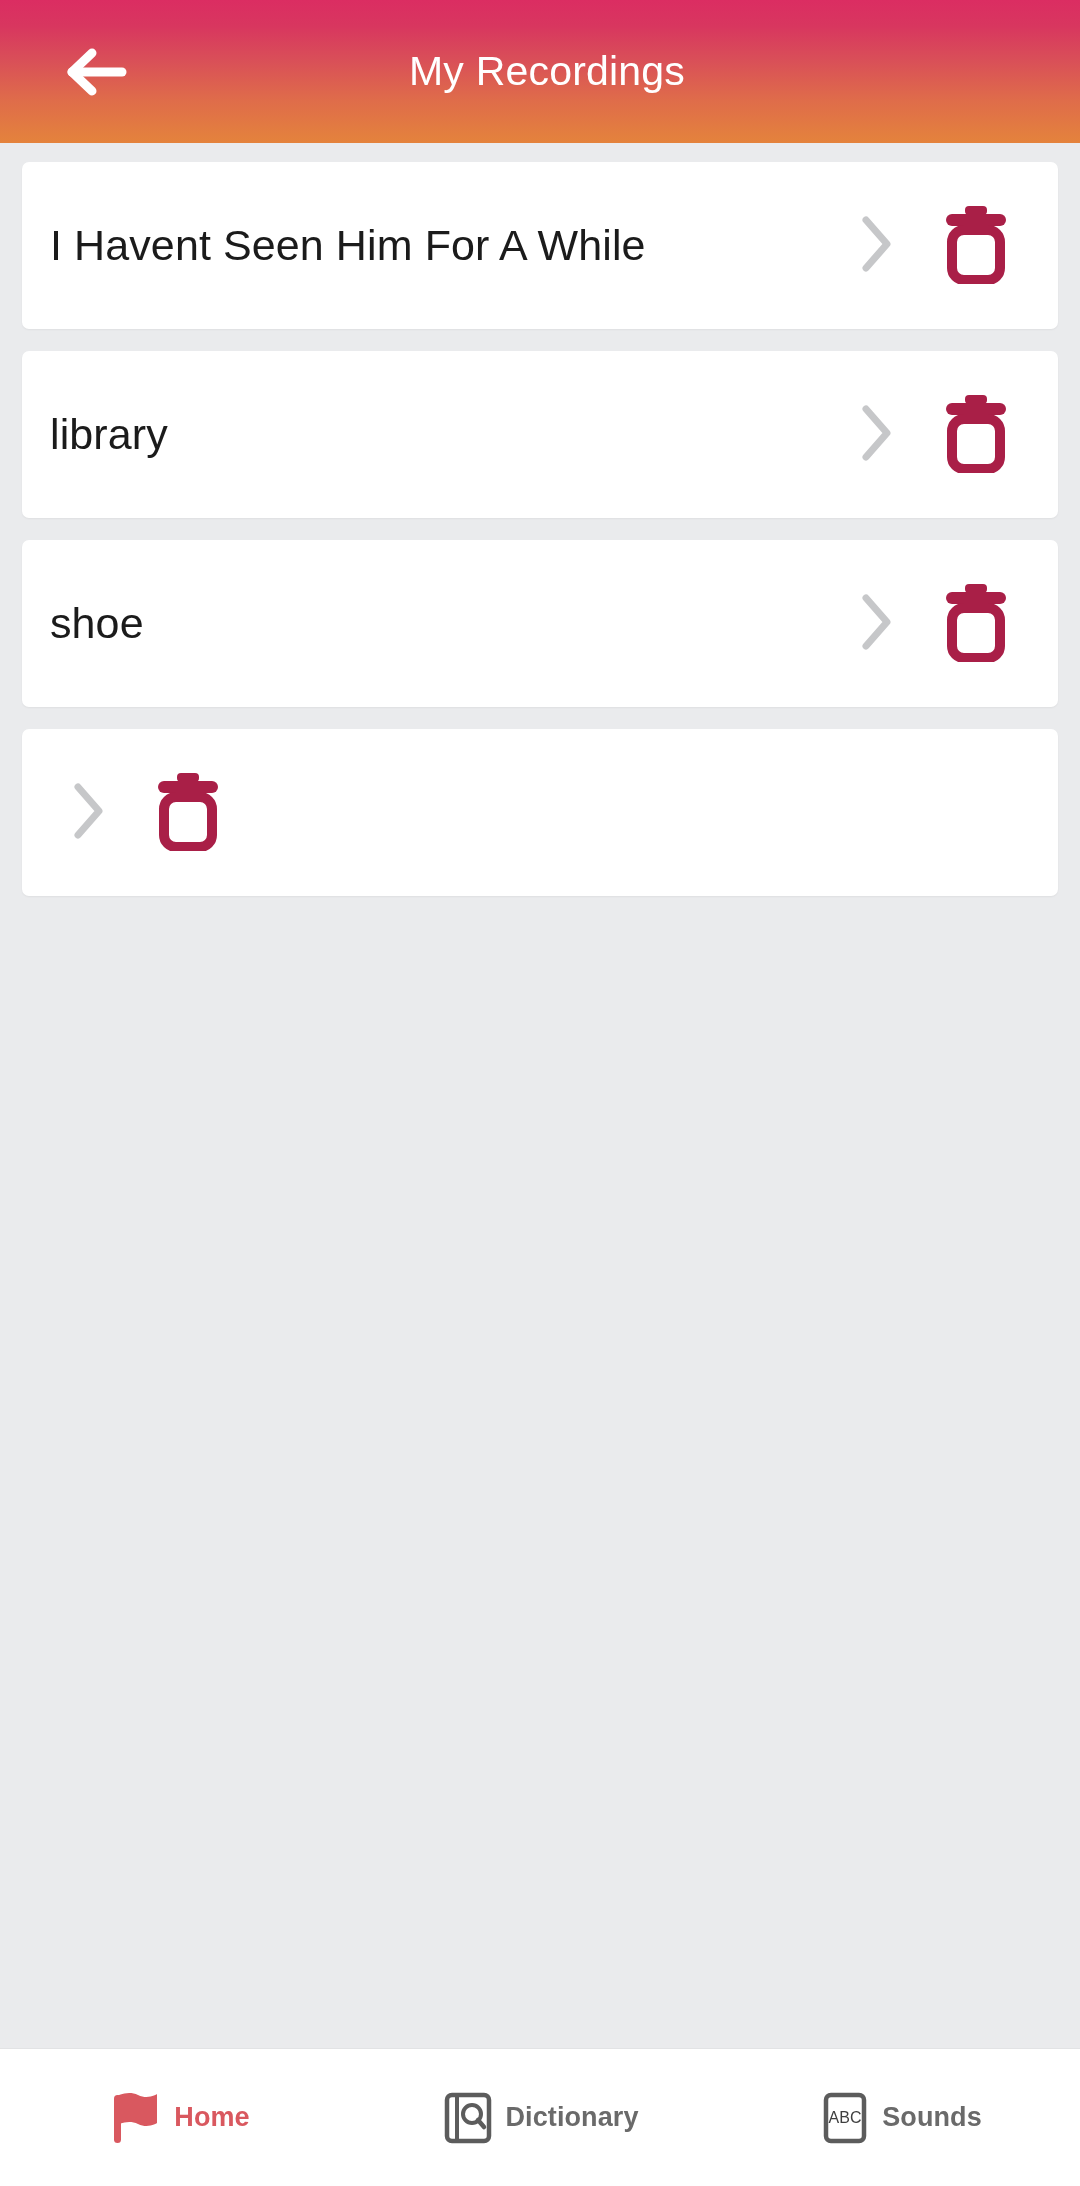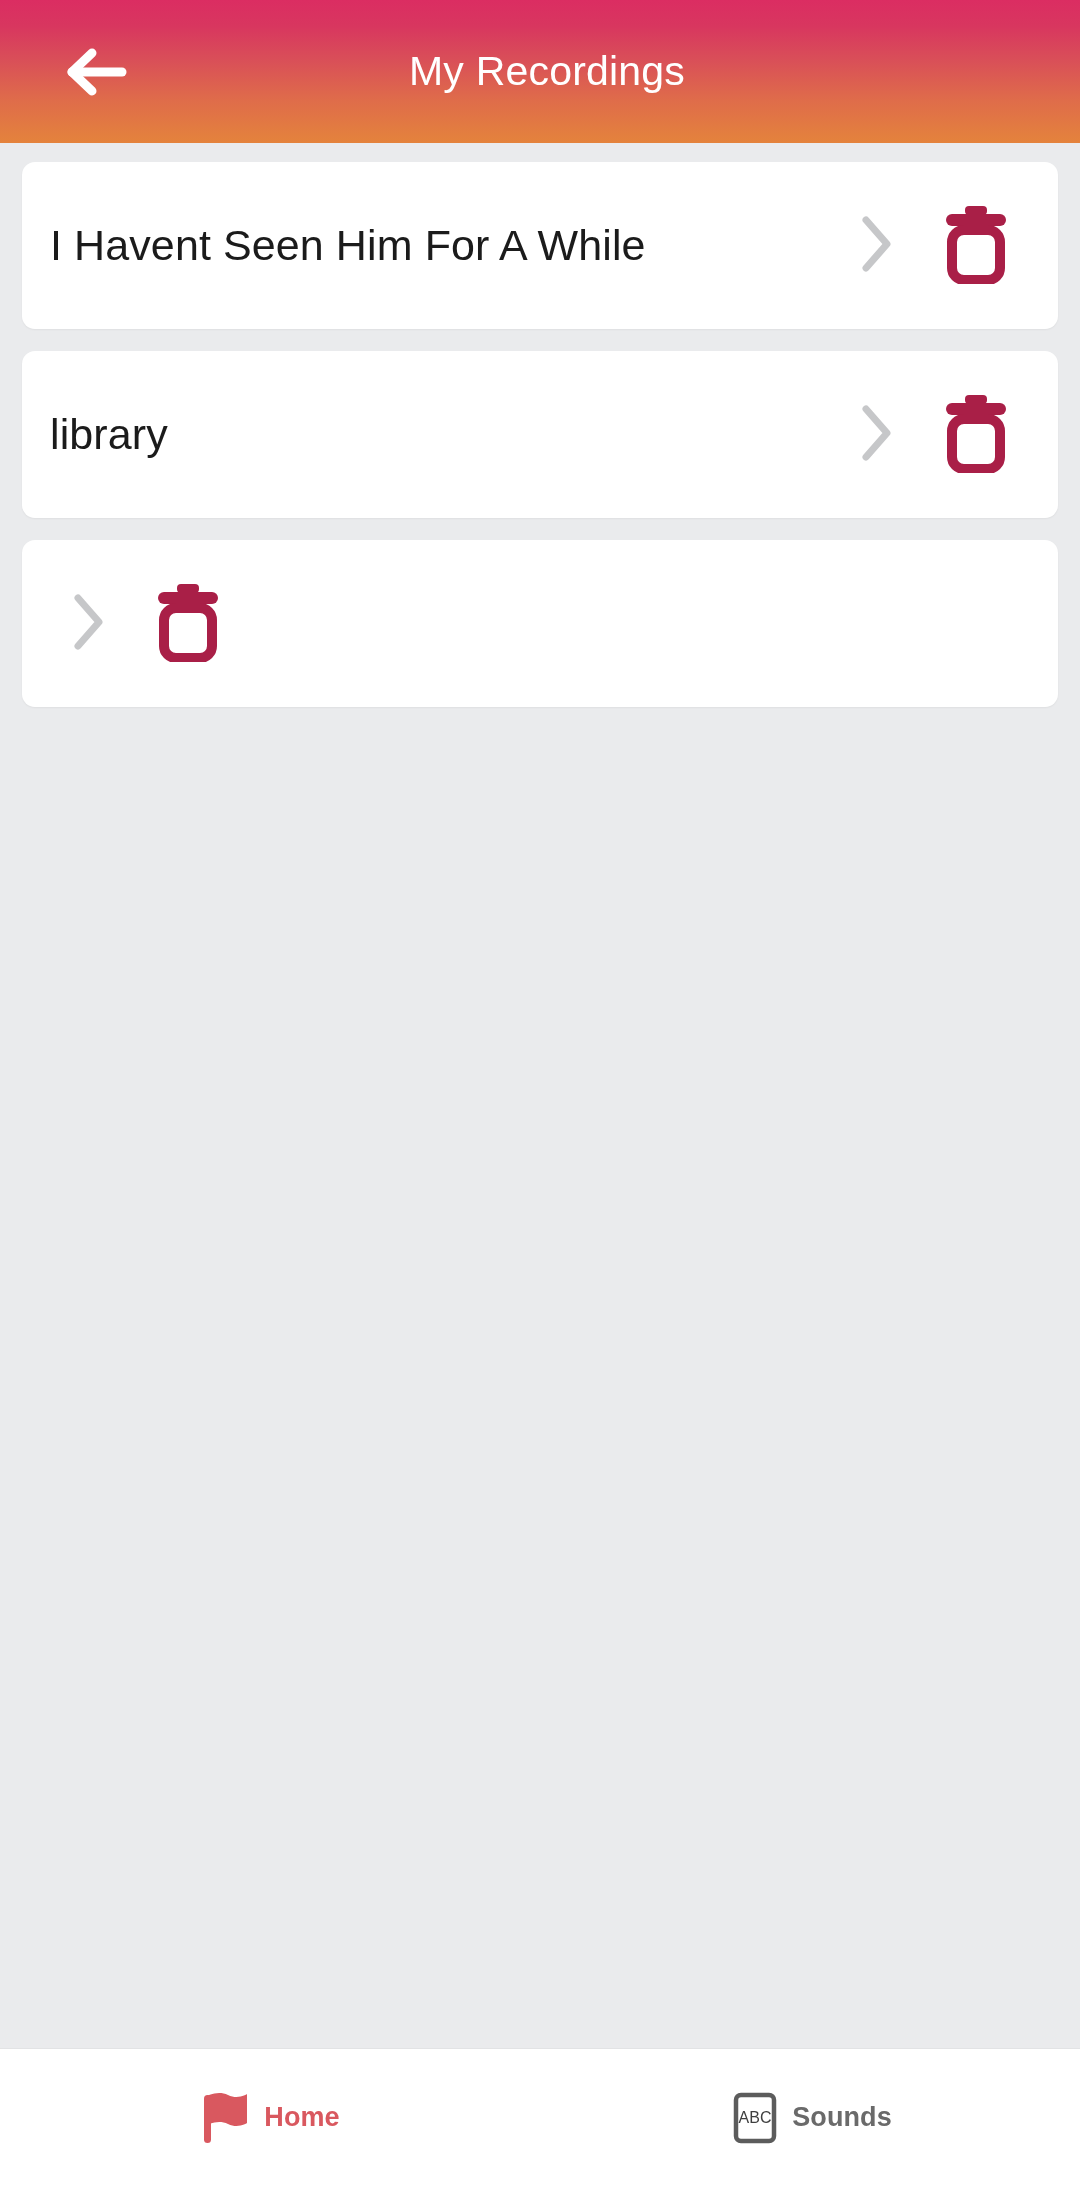--- a/index.html
+++ b/index.html
@@ -53,21 +53,21 @@
 
   
   .list-area {
     flex:1 1 auto;
     padding:19px 22px 0 22px;
     background:#eaebed;
     overflow:hidden;
   }
   .rec-card {
     background:#ffffff;
-    border-radius:13px;
+    border-radius:7px;
     height:167px;
     margin-bottom:22px;
     display:flex;
     align-items:center;
     padding:0 0 0 28px;
     box-shadow:0 1px 2px rgba(0,0,0,0.05);
     cursor:pointer;
   }
   .rec-title {
     flex:1 1 auto;
@@ -185,20 +185,39 @@
         <span>
           <svg width="74" height="80" viewBox="0 0 74 80">
             <rect x="26" y="2" width="22" height="9" rx="4" fill="#a91f47"></rect>
             <rect x="7" y="10" width="60" height="12" rx="6" fill="#a91f47"></rect>
             <rect x="13" y="26" width="48" height="50" rx="12" fill="none" stroke="#a91f47" stroke-width="10"></rect>
           </svg>
         </span>
       </div>
     </div>
 
+    <div class="rec-card">
+      <div class="rec-title">shoe</div>
+      <div class="chevron-btn">
+        <span>
+          <svg width="32" height="58" viewBox="0 0 32 58">
+            <polyline points="5,5 26,29 5,53" fill="none" stroke="#c6c7c9" stroke-width="7" stroke-linecap="round" stroke-linejoin="round"></polyline>
+          </svg>
+        </span>
+      </div>
+      <div class="trash-btn">
+        <span>
+          <svg width="74" height="80" viewBox="0 0 74 80">
+            <rect x="26" y="2" width="22" height="9" rx="4" fill="#a91f47"></rect>
+            <rect x="7" y="10" width="60" height="12" rx="6" fill="#a91f47"></rect>
+            <rect x="13" y="26" width="48" height="50" rx="12" fill="none" stroke="#a91f47" stroke-width="10"></rect>
+          </svg>
+        </span>
+      </div>
+    </div>
 
     <div class="rec-card">
       <div class="chevron-btn">
         <span>
           <svg width="32" height="58" viewBox="0 0 32 58">
             <polyline points="5,5 26,29 5,53" fill="none" stroke="#c6c7c9" stroke-width="7" stroke-linecap="round" stroke-linejoin="round"></polyline>
           </svg>
         </span>
       </div>
       <div class="trash-btn">
@@ -219,20 +238,31 @@
     <div class="nav-item active">
       <div class="nav-icon">
         <svg width="54" height="56" viewBox="0 0 54 56">
           <path d="M7 6 C7 6 18 0 28 5 C38 10 47 4 47 4 L47 33 C47 33 38 39 28 34 C18 29 7 35 7 35 Z" fill="#d9585f"></path>
           <rect x="4" y="5" width="7" height="48" rx="3.5" fill="#d9585f"></rect>
         </svg>
       </div>
       <div class="nav-label">Home</div>
     </div>
 
+    <div class="nav-item">
+      <div class="nav-icon">
+        <svg width="54" height="56" viewBox="0 0 54 56">
+          <rect x="6" y="5" width="42" height="46" rx="5" fill="none" stroke="#5c5c5c" stroke-width="4.5"></rect>
+          <line x1="16" y1="7" x2="16" y2="49" stroke="#5c5c5c" stroke-width="4"></line>
+          <circle cx="31" cy="24" r="9" fill="none" stroke="#5c5c5c" stroke-width="4"></circle>
+          <line x1="37" y1="30" x2="43" y2="37" stroke="#5c5c5c" stroke-width="4.5" stroke-linecap="round"></line>
+        </svg>
+      </div>
+      <div class="nav-label">Dictionary</div>
+    </div>
 
     <div class="nav-item">
       <div class="nav-icon">
         <svg width="54" height="56" viewBox="0 0 54 56">
           <rect x="8" y="5" width="38" height="46" rx="5" fill="none" stroke="#5c5c5c" stroke-width="4.5"></rect>
           <text x="27" y="33" font-family="Liberation Sans, sans-serif" font-size="16" font-weight="400" fill="#3f3f3f" text-anchor="middle">ABC</text>
         </svg>
       </div>
       <div class="nav-label">Sounds</div>
     </div>

